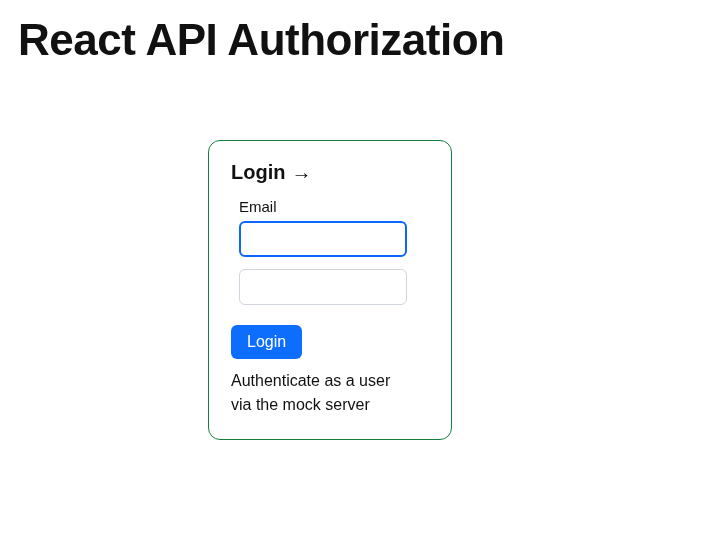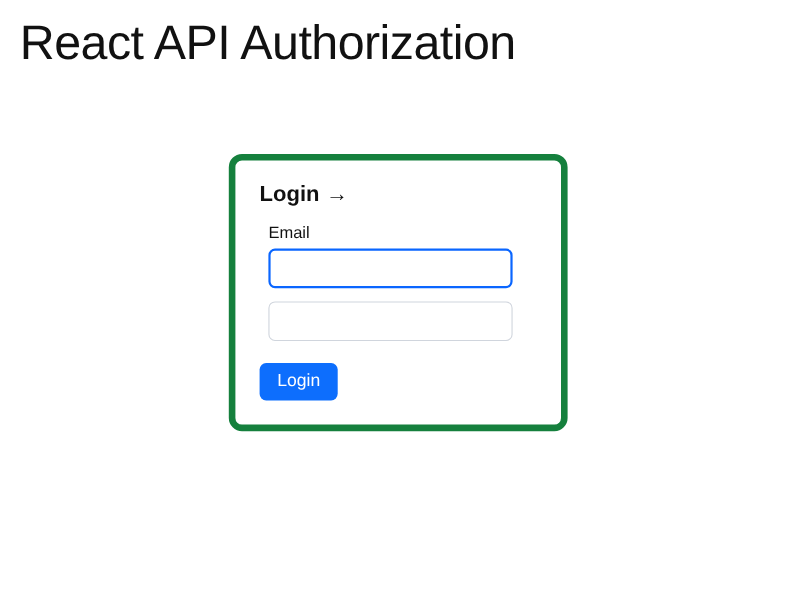--- a/index.html
+++ b/index.html
@@ -10,31 +10,31 @@
     body {
       font-family: -apple-system, BlinkMacSystemFont, "Segoe UI", Helvetica, Arial, sans-serif;
       color: #111;
       background: #fff;
       width: 728px;
       height: 546px;
       position: relative;
     }
     .page-title {
       font-size: 44px;
-      font-weight: 400;
+      font-weight: 700;
       letter-spacing: -0.5px;
       margin: 16px 0 0 18px;
       line-height: 1.1;
     }
     .card {
       position: absolute;
       top: 140px;
       left: 208px;
-      width: 308px;
-      border: 6px solid #15803d;
+      width: 244px;
+      border: 1px solid #15803d;
       border-radius: 12px;
       padding: 20px 36px 22px 22px;
       background: #fff;
     }
     .card-title {
       font-size: 20px;
       font-weight: 700;
       margin-bottom: 14px;
       display: flex;
       align-items: center;
@@ -98,13 +98,14 @@
     <label class="form-label">Email</label>
     <input type="text" class="text-input focused" value="" style="">
   </div>
 
   <div class="form-row">
     <input type="password" class="text-input" value="" style="">
   </div>
 
   <button class="login-btn">Login</button>
 
+  <p class="caption">Authenticate as a user via the mock server</p>
 </div>
 
 </body></html>

